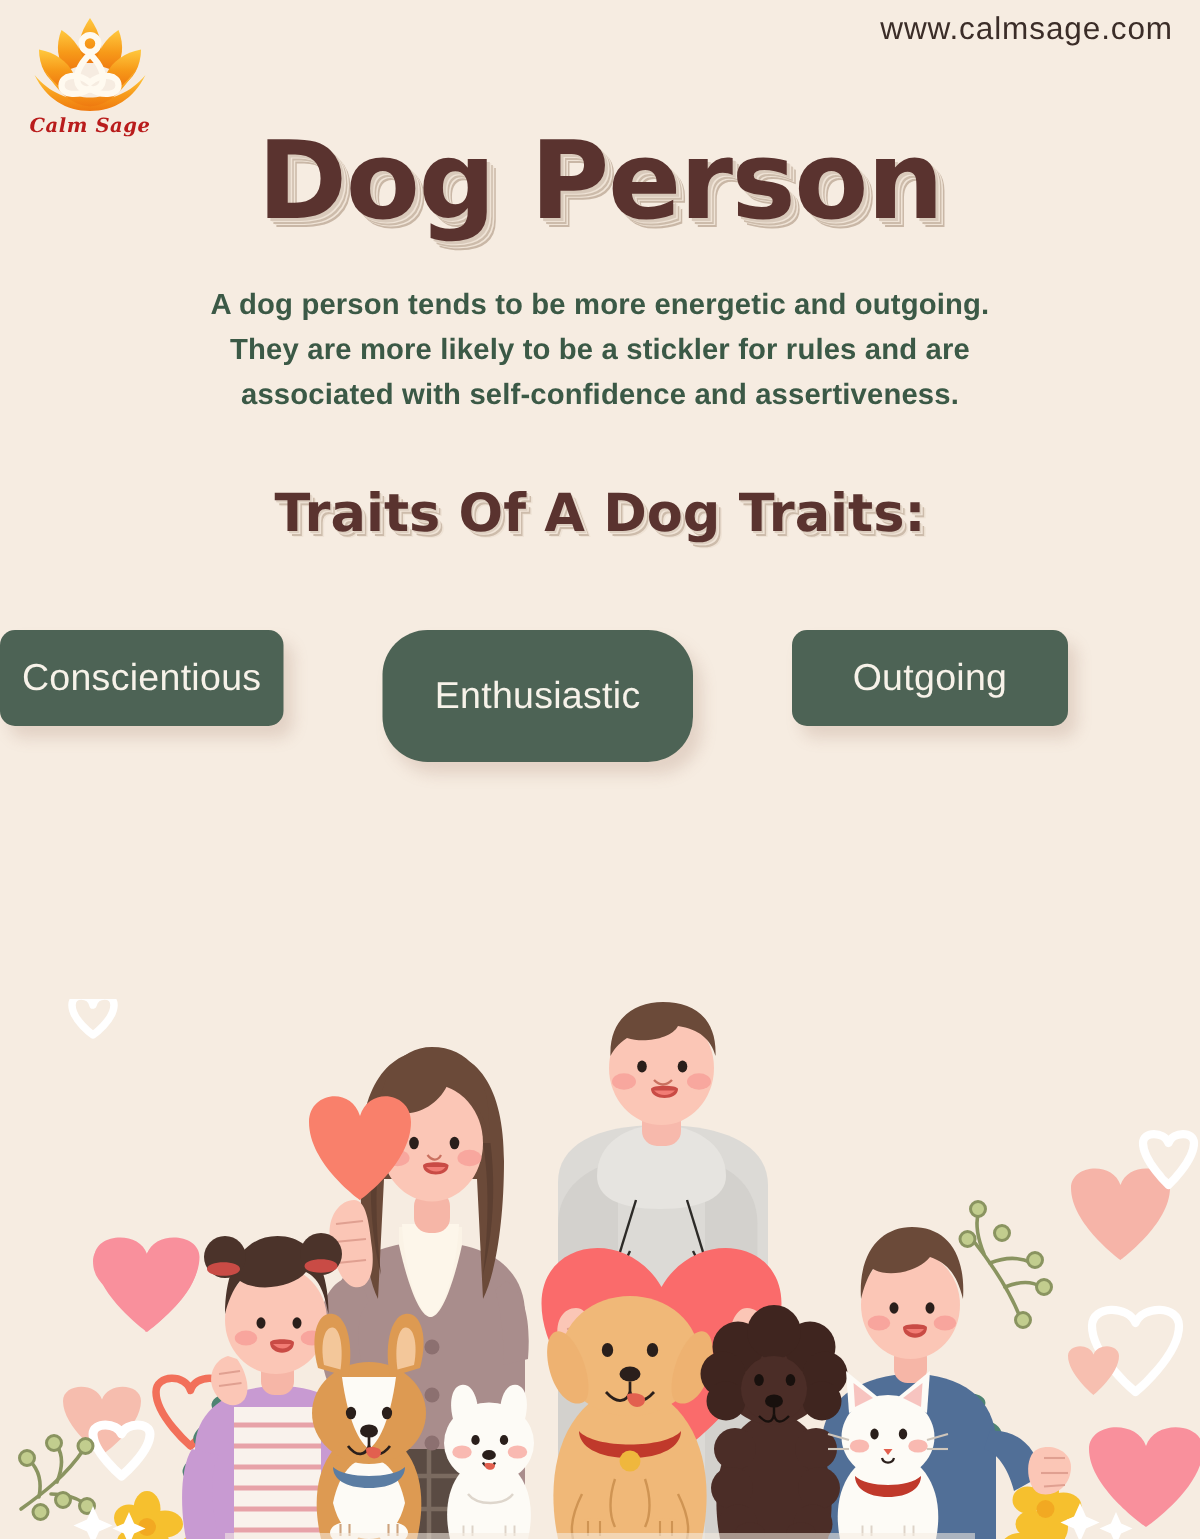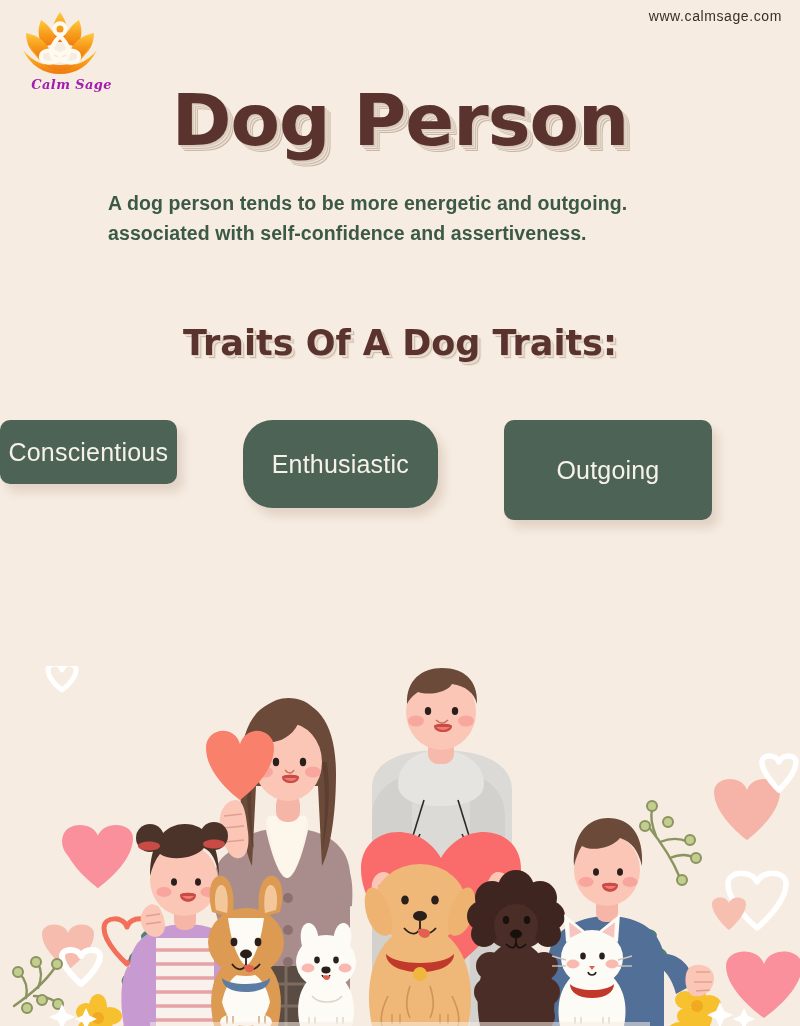--- a/index.html
+++ b/index.html
@@ -11,43 +11,43 @@
     position:relative;
   }
   .page{position:relative;width:800px;height:1026px;overflow:hidden;background:#f6ece1;}
 
   
   .brand{position:absolute;left:8px;top:10px;width:104px;text-align:center;}
   .brand svg{display:block;margin:0 auto;}
   .brand-name{
     font-family:"DejaVu Serif", serif;
     font-style:italic;font-weight:bold;
-    font-size:13px;color:#a21caf;letter-spacing:.4px;margin-top:1px;text-align:right;
+    font-size:13px;color:#b91c1c;letter-spacing:.4px;margin-top:1px;
   }
   .site-url{
     position:absolute;right:18px;top:8px;
-    font-size:14px;letter-spacing:.6px;color:#3b2d28;font-weight:500;
+    font-size:21px;letter-spacing:.6px;color:#3b2d28;font-weight:500;
   }
 
   
   .title-wrap{position:absolute;left:0;right:0;top:84px;text-align:center;}
   .main-title{
     font-family:"DejaVu Sans", sans-serif;
     font-weight:bold;font-size:72px;line-height:1;
     color:#5a332f;letter-spacing:-1px;
     display:inline-block;position:relative;
     text-shadow:
       2px 2px 0 #d9cabb,
       3px 3px 0 #efe3d6,
       4px 4px 0 #cdbcab,
       5px 5px 0 #f0e4d7,
       6px 6px 0 #c9b7a6;
   }
   .desc{
-    position:absolute;left:0;right:0;top:188px;text-align:left;
+    position:absolute;left:0;right:0;top:188px;text-align:center;
     color:#3b5946;font-weight:bold;font-size:19.5px;line-height:30px;
     padding:0 108px;box-sizing:border-box;letter-spacing:.1px;
   }
   .desc span{display:block;}
   .sub-title-wrap{position:absolute;left:0;right:0;top:323px;text-align:center;}
   .sub-title{
     font-family:"DejaVu Sans", sans-serif;
     font-weight:bold;font-size:35px;color:#5a332f;letter-spacing:0px;
     display:inline-block;
     text-shadow:
@@ -67,21 +67,21 @@
     border-radius:10px;
     height:64px;min-width:0;
     display:flex;align-items:center;justify-content:center;
     padding:0 26px;
     font-size:25px;font-weight:500;letter-spacing:.2px;
     box-shadow:6px 8px 10px rgba(160,120,100,.22);
     white-space:nowrap;
   }
   .chip.w1{width:196px;padding:0;}
   .chip.w2{width:190px;padding:12px;border-radius:30px;}
-  .chip.w3{width:191px;padding:18px;}
+  .chip.w3{width:191px;padding:0;}
 
   
   .illus{position:absolute;left:0;bottom:0;width:800px;height:360px;}
   .illus svg{display:block;width:800px;height:360px;}
 </style>
 </head>
 <body>
 
 <div class="page">
 
@@ -115,20 +115,21 @@
   </div>
 
   <div class="site-url">www.calmsage.com</div>
 
   <div class="title-wrap">
     <div class="main-title">Dog Person</div>
   </div>
 
   <div class="desc">
     <span>A dog person tends to be more energetic and outgoing.</span>
+    <span>They are more likely to be a stickler for rules and are</span>
     <span>associated with self-confidence and assertiveness.</span>
   </div>
 
   <div class="sub-title-wrap">
     <div class="sub-title">Traits Of A Dog Traits:</div>
   </div>
 
   <div class="traits">
     <div class="trait-row row1">
       <div class="chip w1">Conscientious</div>

